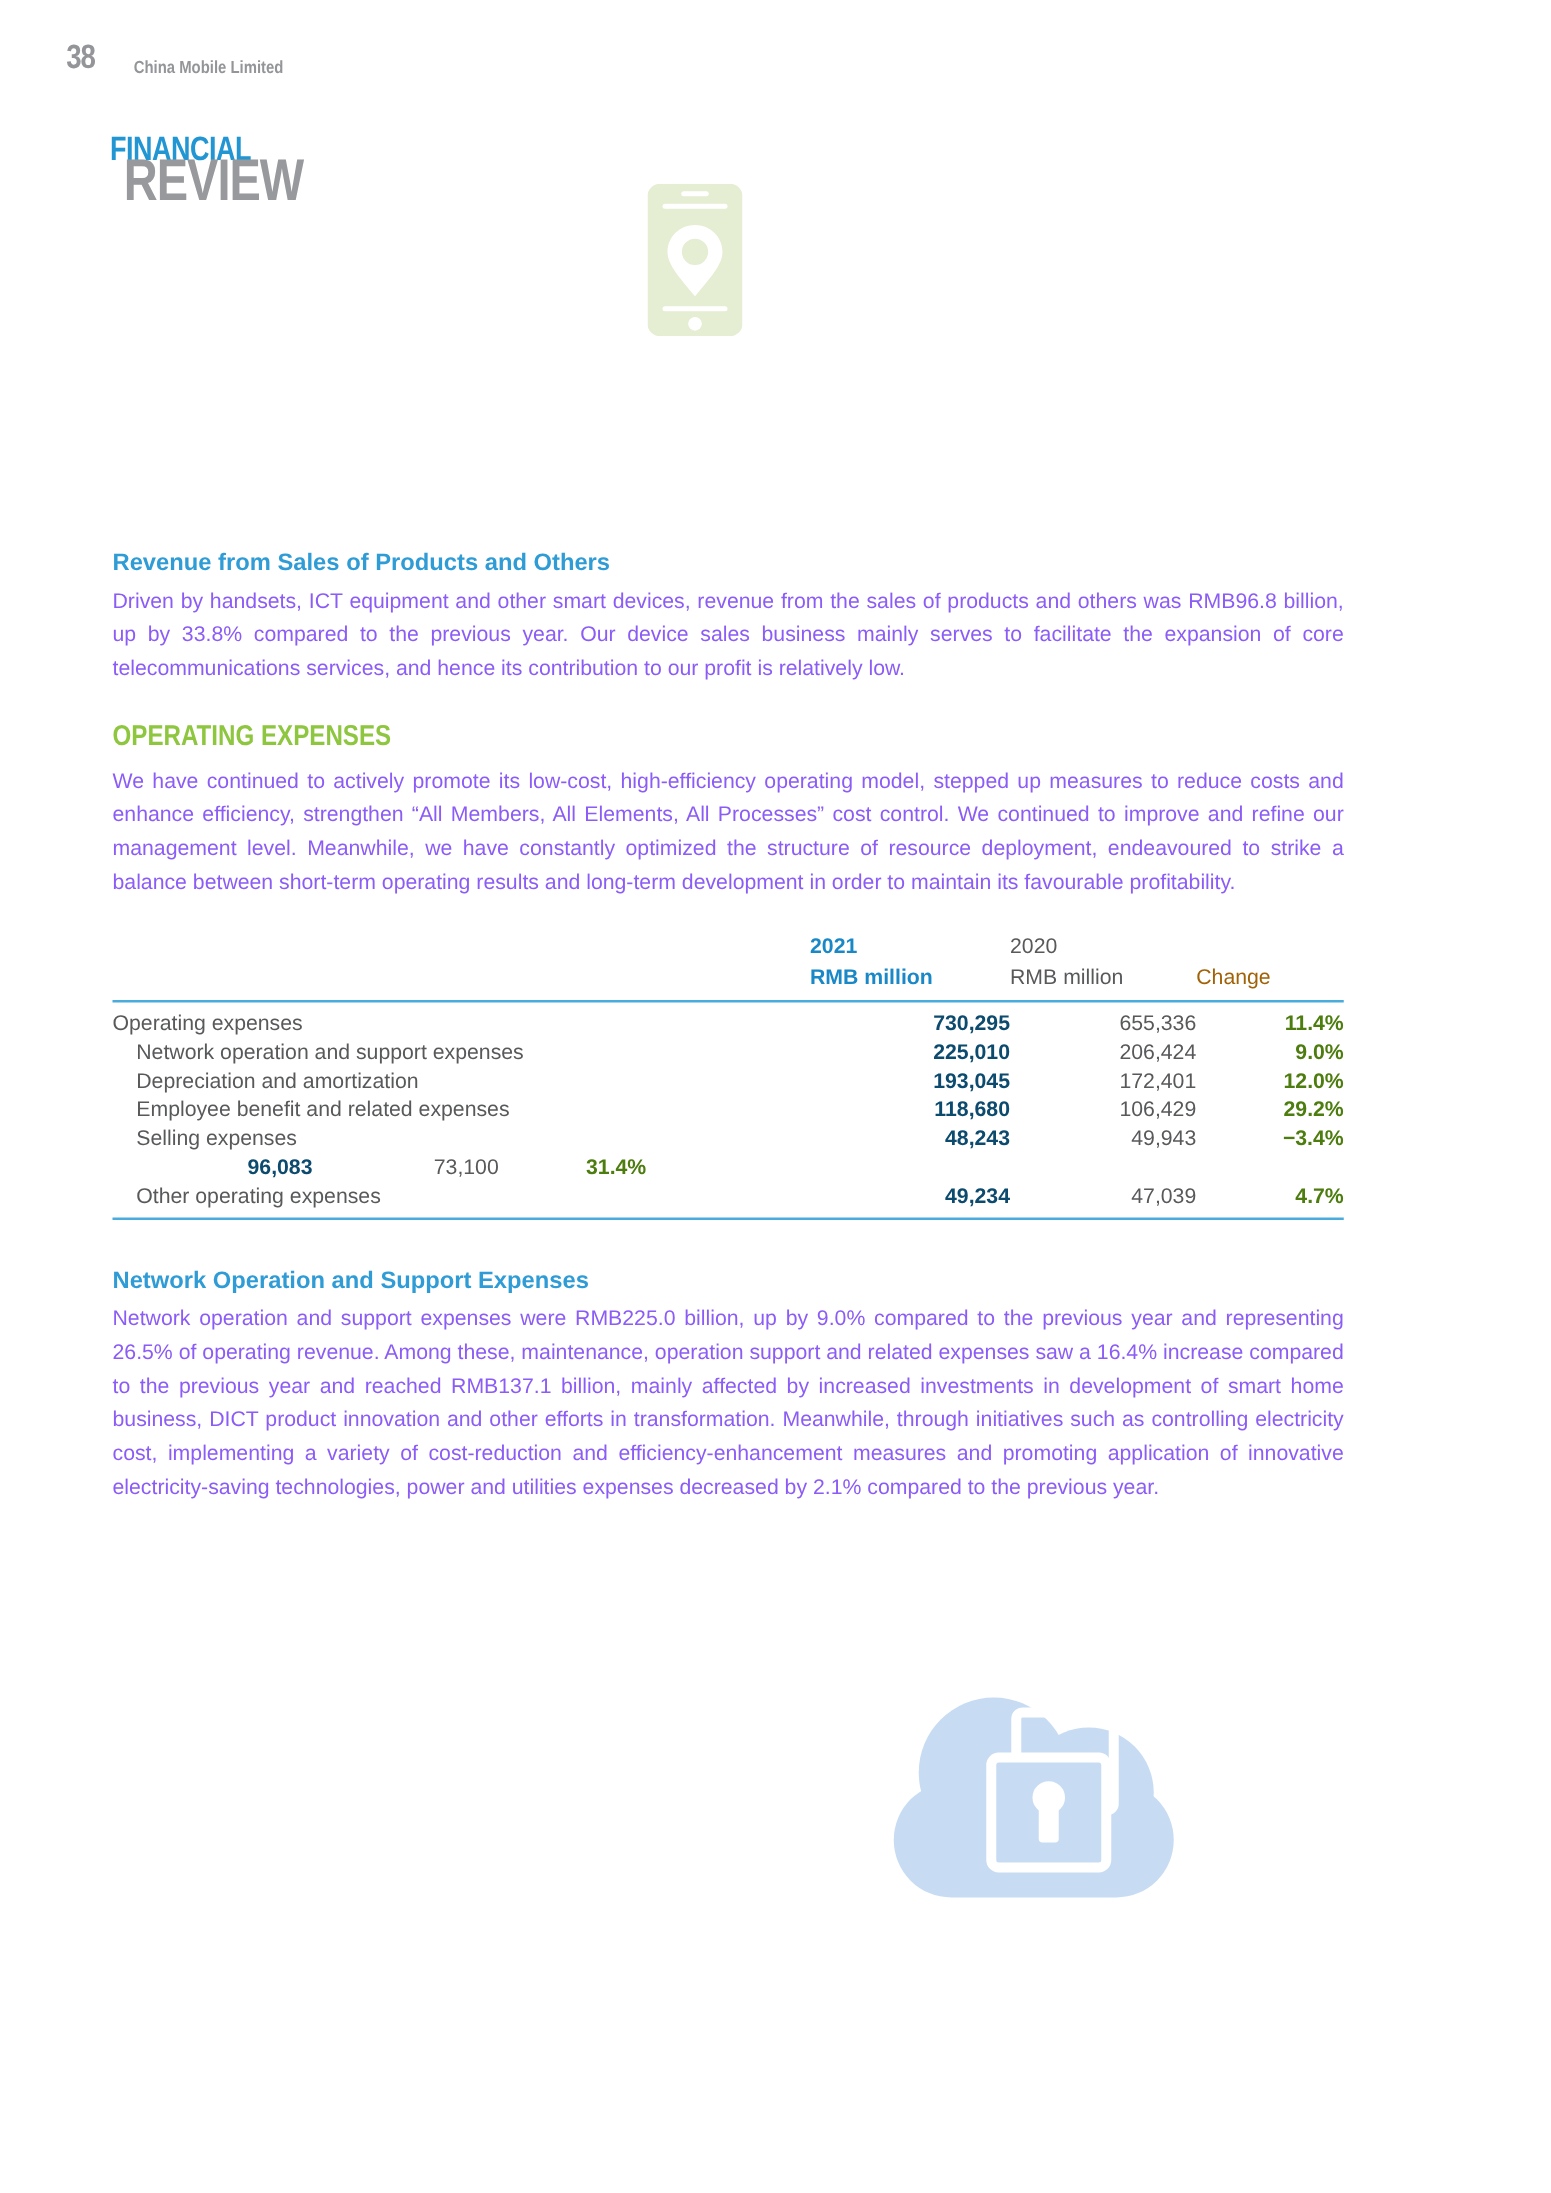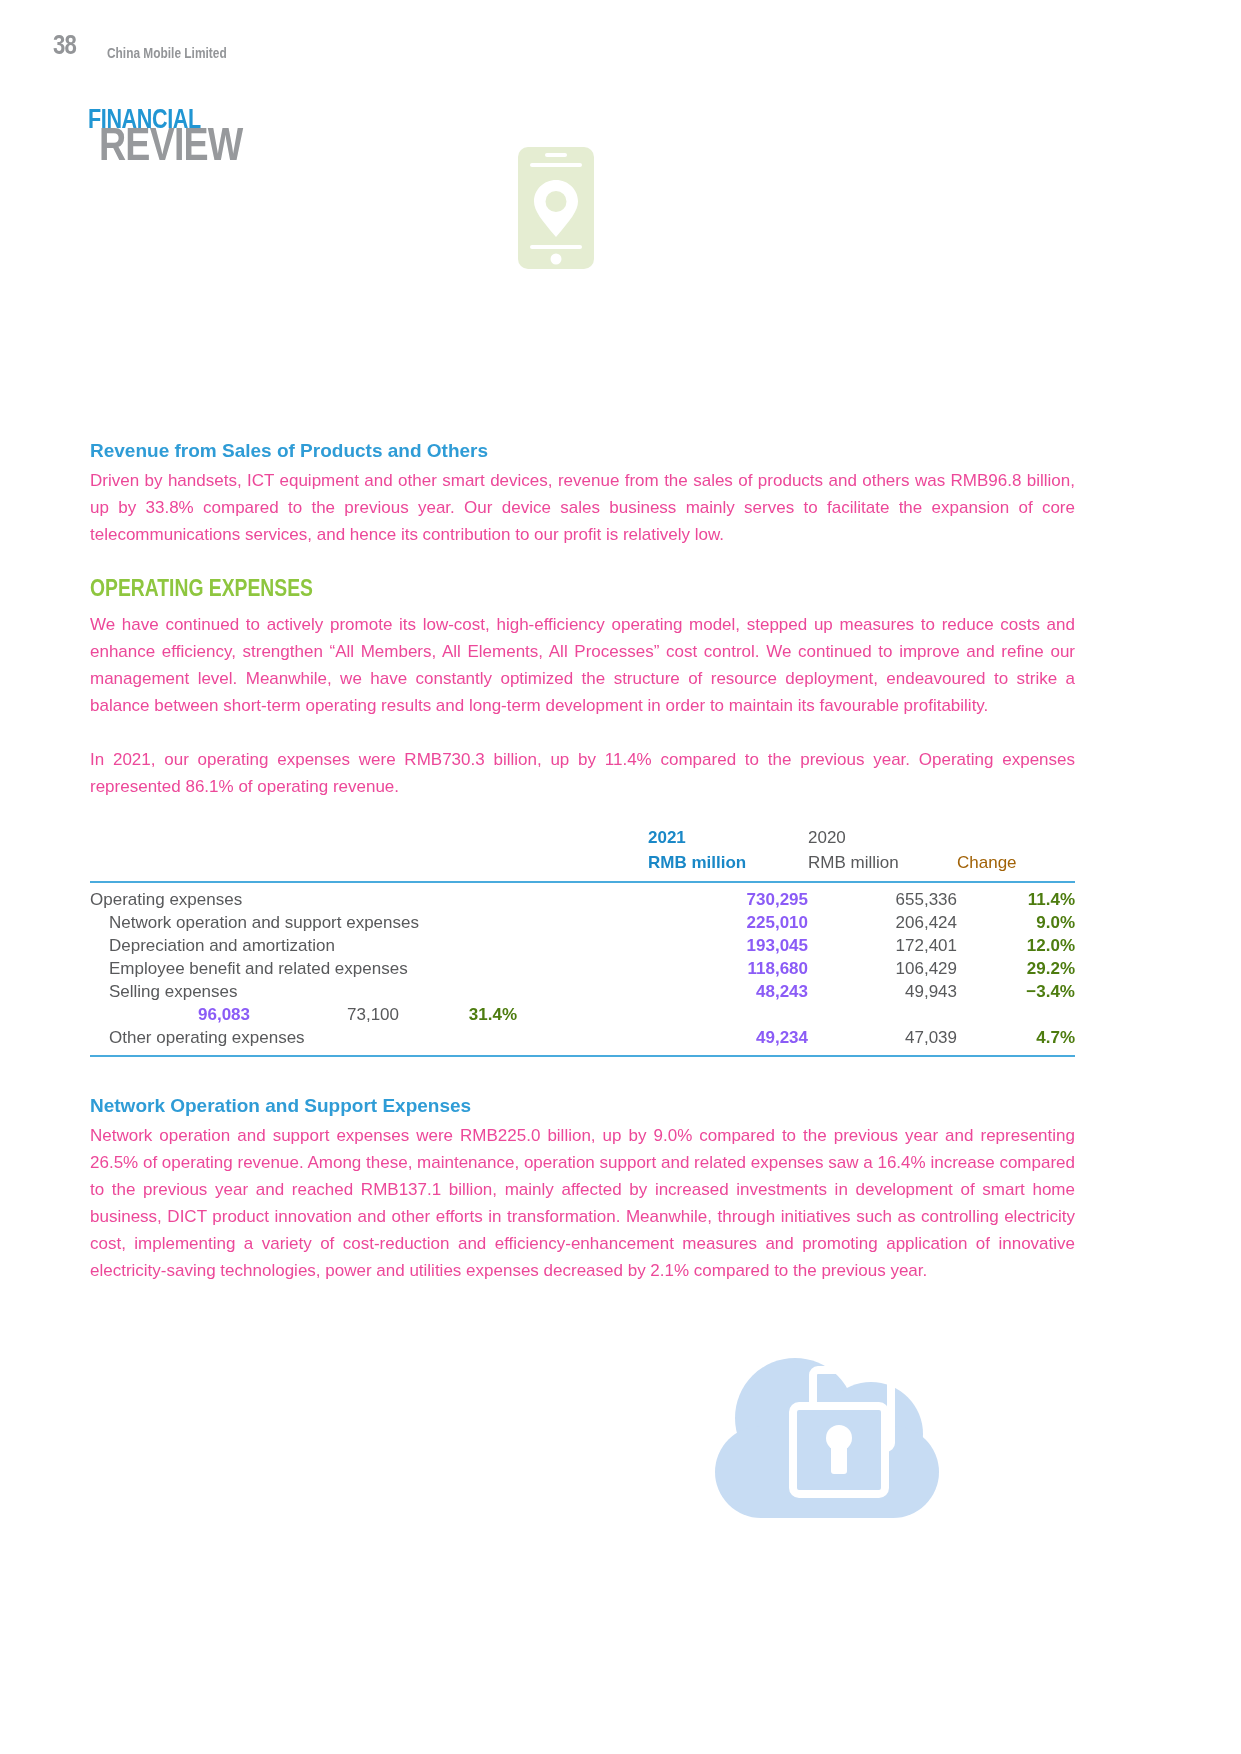--- a/index.html
+++ b/index.html
@@ -51,21 +51,21 @@
   .sec-heading-blue {
     font-size: 19px; font-weight: bold; color: #2f9cd6;
     margin-bottom: 5px;
   }
   .sec-heading-green {
     font-size: 23px; font-weight: bold; color: #8ec63f;
     transform: scaleX(0.84); transform-origin: 0 0; letter-spacing: 0;
     margin-top: 27px; margin-bottom: 9px; white-space: nowrap;
   }
   .para {
-    font-size: 17px; line-height: 27px; color: #ec4899;
+    font-size: 17px; line-height: 27px; color: #8b5cf6;
     text-align: justify;
   }
   .para + .para { margin-top: 27px; }
 
   
   .exp-table { margin-top: 25px; }
   .t-headrow {
     display: flex; align-items: flex-end;
     padding-bottom: 6px;
     border-bottom: 2px solid #4aabdd;
@@ -75,21 +75,21 @@
   .t-colhead .year { display: block; }
   .t-colhead .unit { display: block; }
   .col-2021h { width: 160px; color: #1a88c7; font-weight: bold; }
   .col-2020h { width: 149px; color: #58595b; }
   .col-changeh { width: 118px; color: #a16207; margin-top: 11px; }
   .t-body { padding: 5px 0 6px 0; border-bottom: 2px solid #4aabdd; }
   .t-row { display: flex; line-height: 23px; font-size: 17px; }
   .t-label { flex: 1; color: #58595b; }
   .t-label.indent { padding-left: 19px; }
   .t-c { text-align: right; }
-  .t-2021 { width: 160px; color: #8b5cf6; font-weight: bold; }
+  .t-2021 { width: 160px; color: #0c4a6e; font-weight: bold; }
   .t-2020 { width: 149px; color: #58595b; }
   .t-change { width: 118px; color: #4d7c0f; font-weight: bold; }
 
   .network-heading { margin-top: 38px; }
 
   
   .cloud-icon { position: absolute; left: 703px; top: 1308px; }
 </style>
 </head>
 <body>
@@ -116,21 +116,20 @@
     </svg>
   </div>
 
   <div class="content">
 
     <div class="sec-heading-blue">Revenue from Sales of Products and Others</div>
     <div class="para">Driven by handsets, ICT equipment and other smart devices, revenue from the sales of products and others was RMB96.8 billion, up by 33.8% compared to the previous year. Our device sales business mainly serves to facilitate the expansion of core telecommunications services, and hence its contribution to our profit is relatively low.</div>
 
     <div class="sec-heading-green">OPERATING EXPENSES</div>
     <div class="para">We have continued to actively promote its low-cost, high-efficiency operating model, stepped up measures to reduce costs and enhance efficiency, strengthen “All Members, All Elements, All Processes” cost control. We continued to improve and refine our management level. Meanwhile, we have constantly optimized the structure of resource deployment, endeavoured to strike a balance between short-term operating results and long-term development in order to maintain its favourable profitability.</div>
-    <div class="para">In 2021, our operating expenses were RMB730.3 billion, up by 11.4% compared to the previous year. Operating expenses represented 86.1% of operating revenue.</div>
 
     <div class="exp-table">
       <div class="t-headrow">
         <div class="t-spacer"></div>
         <div class="t-colhead col-2021h">
           <span class="year">2021</span>
           <span class="unit">RMB million</span>
         </div>
         <div class="t-colhead col-2020h">
           <span class="year">2020</span>

